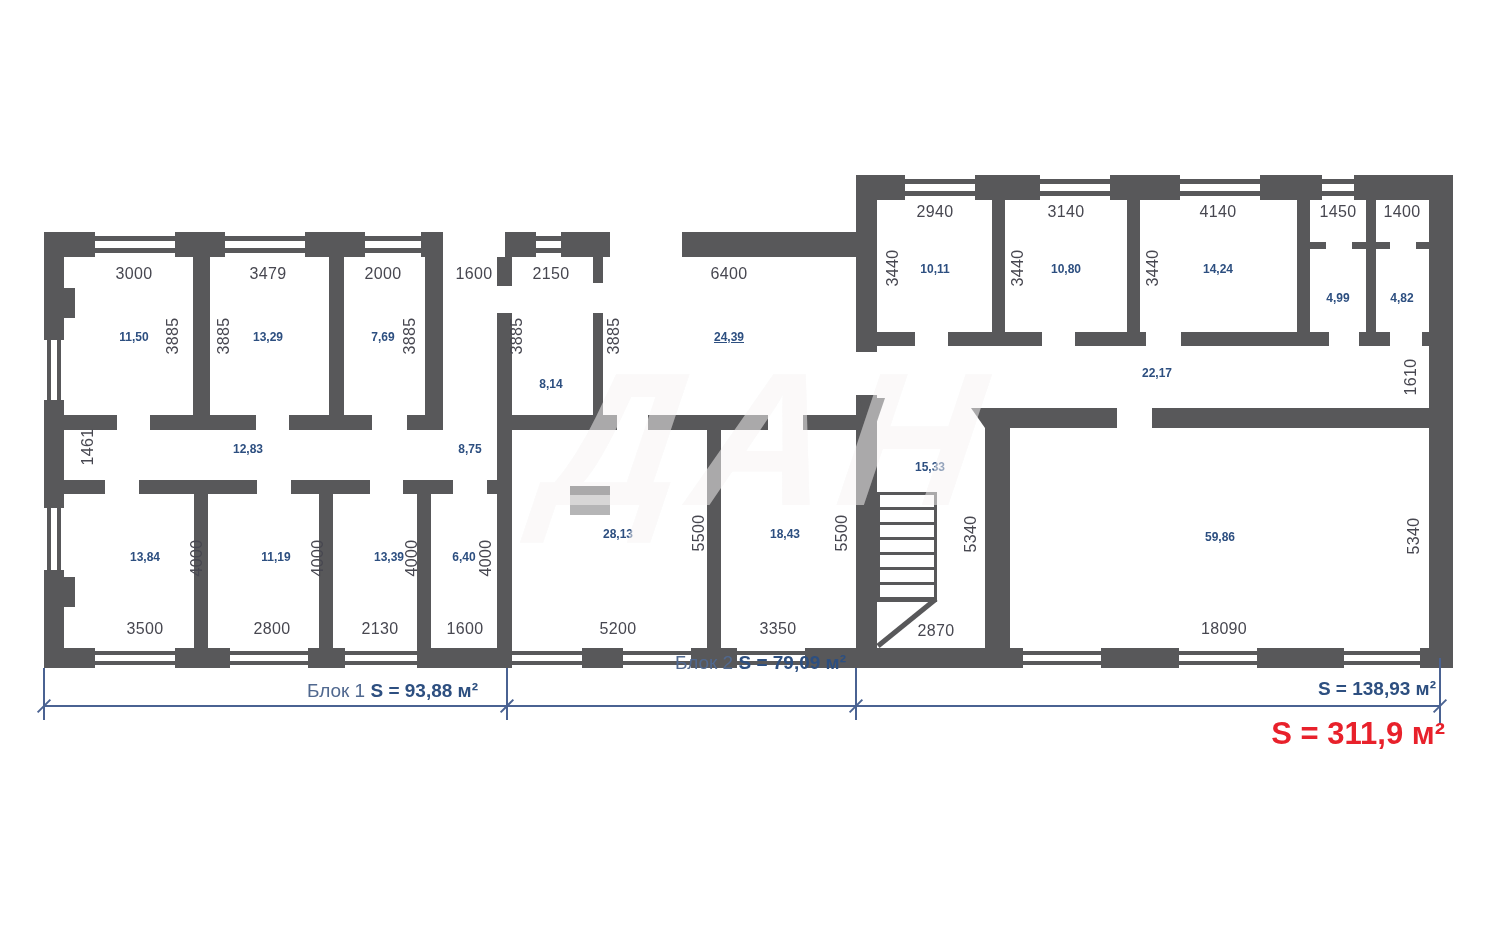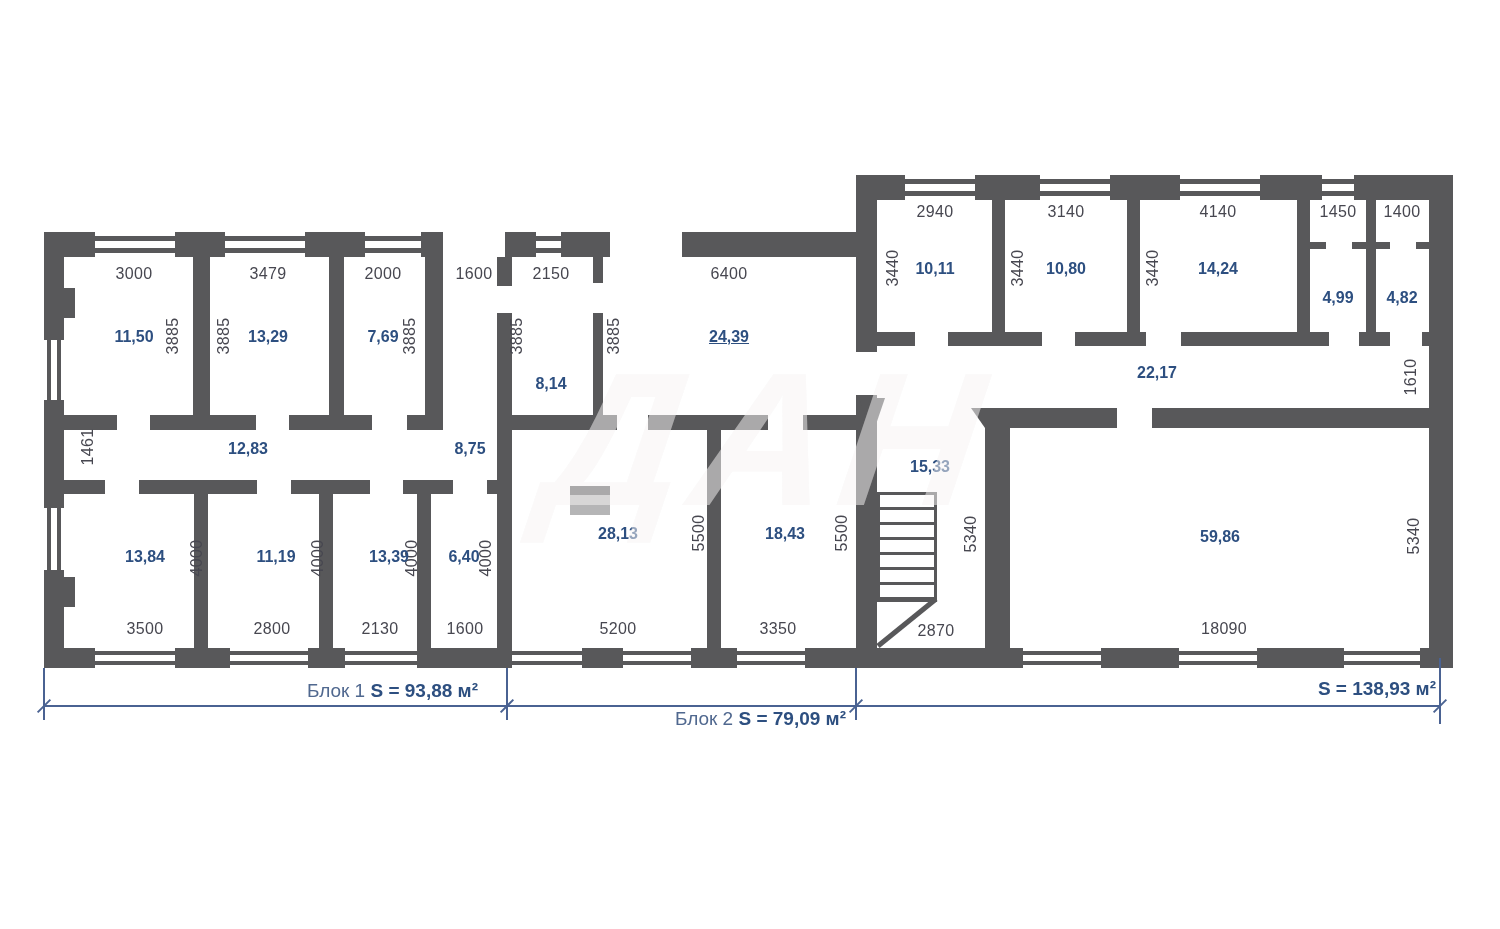--- a/index.html
+++ b/index.html
@@ -4,21 +4,21 @@
 <style>
   html,body{margin:0;padding:0;background:#fff;}
   #canvas{position:relative;width:1500px;height:929px;background:#ffffff;overflow:hidden;
           font-family:"Liberation Sans",sans-serif;}
   .wall{position:absolute;background:#58585a;}
   .door{position:absolute;background:#ffffff;}
   .winH{position:absolute;background:linear-gradient(180deg,#fff 0 24%,#58585a 24% 39%,#fff 39% 61%,#58585a 61% 76%,#fff 76% 100%);}
   .winV{position:absolute;background:linear-gradient(90deg,#fff 0 24%,#58585a 24% 39%,#fff 39% 61%,#58585a 61% 76%,#fff 76% 100%);}
   .dim{position:absolute;transform:translate(-50%,-50%);color:#474750;font-size:16px;letter-spacing:.3px;white-space:nowrap;}
   .dimv{position:absolute;transform:translate(-50%,-50%) rotate(-90deg);color:#474750;font-size:16px;letter-spacing:.3px;white-space:nowrap;}
-  .area{position:absolute;transform:translate(-50%,-50%);color:#2d4f80;font-weight:700;font-size:16px;white-space:nowrap;}
+  .area{position:absolute;transform:translate(-50%,-50%);color:#2d4f80;font-weight:700;font-size:12px;white-space:nowrap;}
   .title{position:absolute;left:44px;top:163px;color:#41618e;font-weight:700;font-size:31px;letter-spacing:.5px;}
   .stairs{position:absolute;left:877px;top:492px;width:54px;height:104px;border:3px solid #58585a;
           background:repeating-linear-gradient(180deg,#fff 0 12px,#58585a 12px 15px);}
   .vent-top{position:absolute;left:570px;top:486px;width:40px;height:9px;background:#58585a;}
   .vent-body{position:absolute;left:570px;top:495px;width:40px;height:20px;background:#b5b5b6;}
   .dline{position:absolute;background:#4a6292;}
   .tick{position:absolute;width:18px;height:2px;background:#4a6292;transform:rotate(-45deg);}
   .blabel{position:absolute;font-size:19px;color:#50688f;text-align:right;white-space:nowrap;}
   .blabel b{color:#2d4f80;}
   .total{position:absolute;left:1145px;top:716px;width:300px;text-align:right;
@@ -192,24 +192,25 @@
   <div class="dline" style="left:1439px;top:658px;width:2px;height:66px;"></div>
   <div class="tick" style="left:35px;top:705px;"></div>
   <div class="tick" style="left:498px;top:705px;"></div>
   <div class="tick" style="left:847px;top:705px;"></div>
   <div class="tick" style="left:1431px;top:705px;"></div>
 
   <div class="blabel" style="left:260px;top:680px;width:218px;">
     <span>Блок 1</span>
     <b>S = 93,88 м²</b>
   </div>
-  <div class="blabel" style="left:628px;top:708px;width:218px;">
+  <div class="blabel" style="left:628px;top:652px;width:218px;">
     <span>Блок 2</span>
     <b>S = 79,09 м²</b>
   </div>
   <div class="blabel" style="left:1220px;top:678px;width:216px;">
     <b>S = 138,93 м²</b>
   </div>
+  <div class="total">S = 311,9 м²</div>
 
   <div class="wm-big wm-gray">ДАН</div>
   <div class="wm-big wm-white">ДАН</div>
 
 </div>
 
 </body></html>

